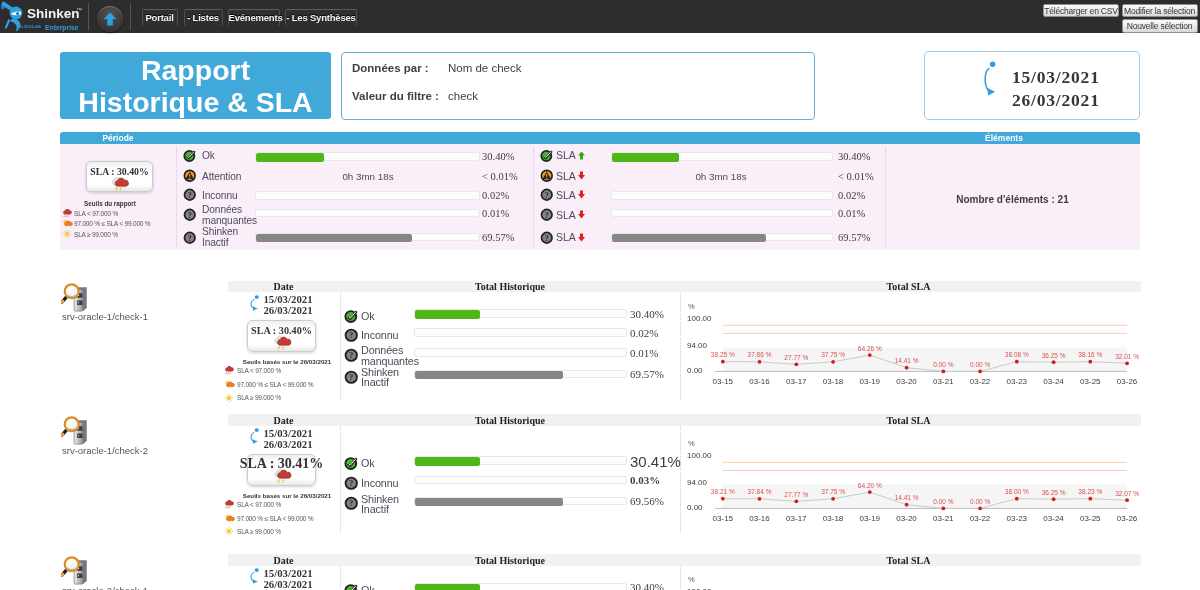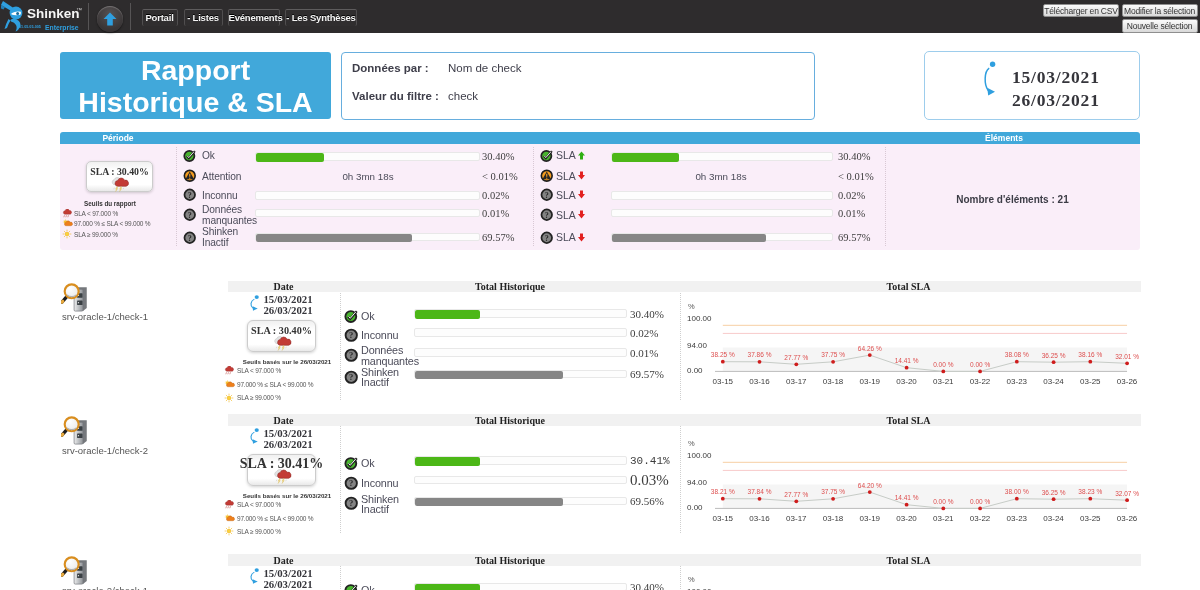--- a/index.html
+++ b/index.html
@@ -402,28 +402,28 @@
     <div style="position:absolute;left:237px;top:530.5px;transform:translateY(-50%);font-family:'Liberation Sans',sans-serif;font-size:6.5px;color:#555555;font-weight:normal;letter-spacing:-0.2px;white-space:pre;">SLA ≥ 99.000 %</div>
     <svg style="position:absolute;left:343.5px;top:456.0px" width="14.5" height="14.5" viewBox="0 0 20 20">
 <circle cx="9.4" cy="10.4" r="7.5" fill="#48b52e" stroke="#222222" stroke-width="2.6"></circle>
 <path d="M5.6 10.6 L8.6 13.6 L17.6 3.2" fill="none" stroke="#1e1e1e" stroke-width="3"></path>
 <path d="M6.2 10.4 L8.7 12.7 L16.2 4.1" fill="none" stroke="#ffffff" stroke-width="1.3"></path>
 </svg>
     <div style="position:absolute;left:361px;top:463.2px;transform:translateY(-50%);font-family:'Liberation Sans',sans-serif;font-size:10.8px;color:#4c4c5a;font-weight:normal;line-height:10.5px;letter-spacing:-0.15px;white-space:pre;">Ok</div>
     <div style="position:absolute;left:414px;top:456.2px;width:213px;height:8.5px;background:#fdfdfd;border:1px solid #e8e8e8;border-radius:2px;box-sizing:border-box;">
       <div style="position:absolute;left:0;top:0;width:64.8px;height:8.5px;border-radius:2px;background:#4cb717"></div>
     </div>
-    <div style="position:absolute;left:630px;top:460.7px;transform:translateY(-50%);font-family:Liberation Mono, monospace;font-size:11px;color:#3d3d3d;font-weight:normal;white-space:pre;">30.41%</div>
+    <div style="position:absolute;left:630px;top:460.7px;transform:translateY(-50%);font-family:Liberation Sans, sans-serif;font-size:15px;color:#3d3d3d;font-weight:normal;white-space:pre;">30.41%</div>
     <svg style="position:absolute;left:343.5px;top:475.5px" width="14.5" height="14.5" viewBox="0 0 20 20">
 <circle cx="10" cy="10" r="7.8" fill="#838383" stroke="#222222" stroke-width="2.6"></circle>
 <text x="10" y="14.4" font-family="Liberation Serif,serif" font-size="12" font-weight="bold" fill="#2a2a2a" text-anchor="middle">?</text>
 </svg>
     <div style="position:absolute;left:361px;top:482.7px;transform:translateY(-50%);font-family:'Liberation Sans',sans-serif;font-size:10.8px;color:#4c4c5a;font-weight:normal;line-height:10.5px;letter-spacing:-0.15px;white-space:pre;">Inconnu</div>
     <div style="position:absolute;left:414px;top:475.7px;width:213px;height:8.5px;background:#fdfdfd;border:1px solid #e8e8e8;border-radius:2px;box-sizing:border-box;"></div>
-    <div style="position:absolute;left:630px;top:480.2px;transform:translateY(-50%);font-family:'Liberation Serif',serif;font-size:15px;color:#3d3d3d;font-weight:normal;white-space:pre;">0.03%</div>
+    <div style="position:absolute;left:630px;top:480.2px;transform:translateY(-50%);font-family:'Liberation Serif',serif;font-size:11px;color:#3d3d3d;font-weight:bold;white-space:pre;">0.03%</div>
     <svg style="position:absolute;left:343.5px;top:496.3px" width="14.5" height="14.5" viewBox="0 0 20 20">
 <circle cx="10" cy="10" r="7.8" fill="#838383" stroke="#222222" stroke-width="2.6"></circle>
 <text x="10" y="14.4" font-family="Liberation Serif,serif" font-size="12" font-weight="bold" fill="#2a2a2a" text-anchor="middle">?</text>
 </svg>
     <div style="position:absolute;left:361px;top:503.5px;transform:translateY(-50%);font-family:'Liberation Sans',sans-serif;font-size:10.8px;color:#4c4c5a;font-weight:normal;line-height:10.5px;letter-spacing:-0.15px;white-space:pre;">Shinken
 Inactif</div>
     <div style="position:absolute;left:414px;top:496.5px;width:213px;height:8.5px;background:#fdfdfd;border:1px solid #e8e8e8;border-radius:2px;box-sizing:border-box;">
       <div style="position:absolute;left:0;top:0;width:148.2px;height:8.5px;border-radius:2px;background:#868686"></div>
     </div>
     <div style="position:absolute;left:630px;top:501.0px;transform:translateY(-50%);font-family:'Liberation Serif',serif;font-size:11px;color:#3d3d3d;font-weight:normal;white-space:pre;">69.56%</div>

